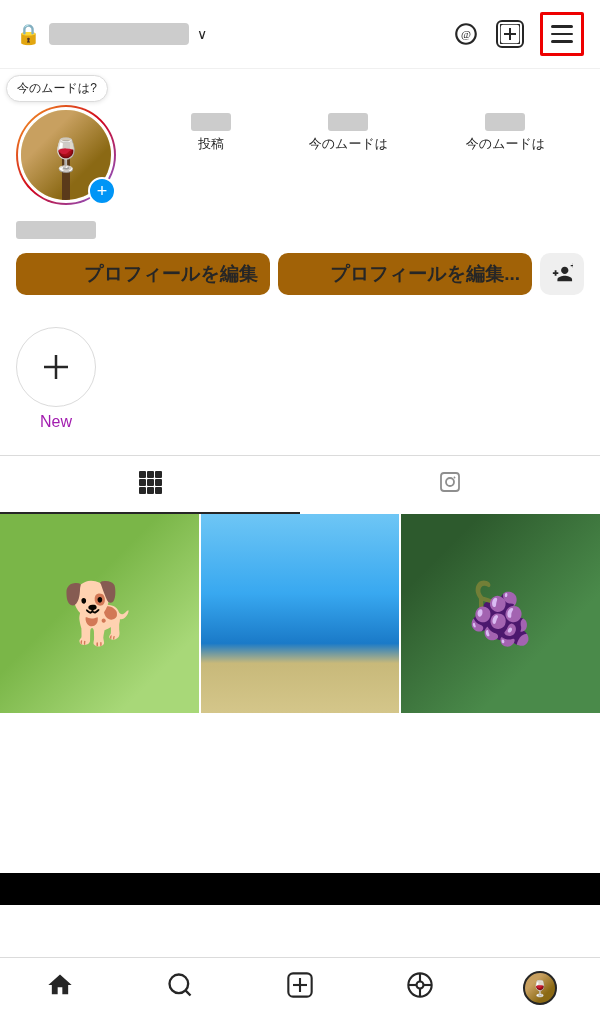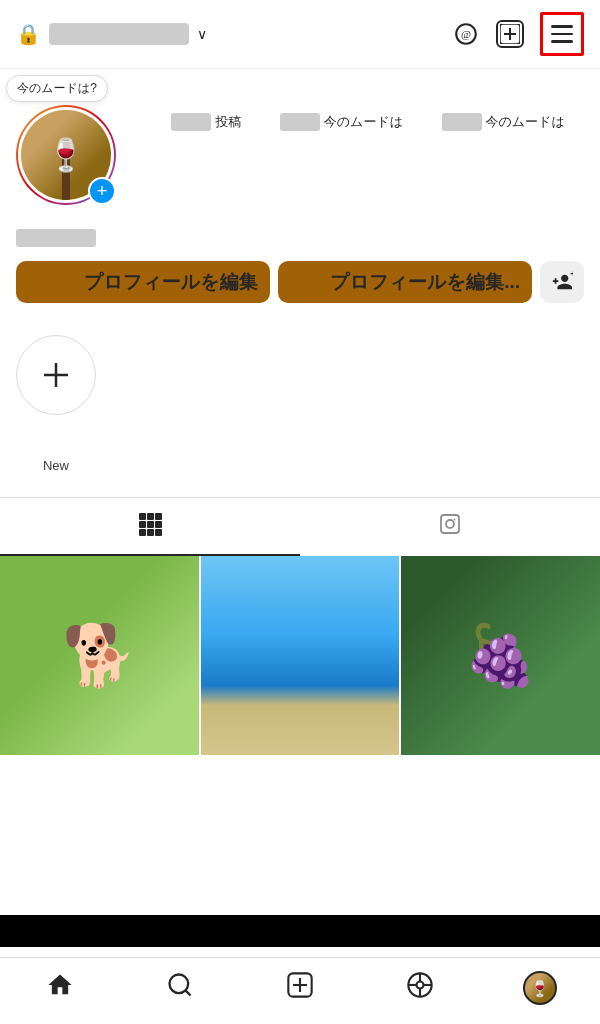--- a/index.html
+++ b/index.html
@@ -81,21 +81,21 @@
     }
 
     
     .profile-section {
       padding: 16px 16px 0 16px;
     }
     .profile-header {
       display: flex;
       align-items: flex-start;
       gap: 36px;
-      margin-bottom: 24px;
+      margin-bottom: 16px;
     }
     .avatar-container {
       position: relative;
       flex-shrink: 0;
     }
     .mood-bubble {
       position: absolute;
       top: -10px;
       left: -10px;
       background: #fff;
@@ -172,21 +172,21 @@
       line-height: 1;
     }
     .profile-stats {
       display: flex;
       flex: 1;
       justify-content: space-around;
       margin-top: 28px;
     }
     .stat-item {
       display: flex;
-      flex-direction: row;
+      flex-direction: column;
       align-items: center;
       gap: 4px;
     }
     .stat-number-blur {
       width: 40px;
       height: 18px;
       background: #ccc;
       border-radius: 3px;
     }
     .stat-label {
@@ -253,23 +253,22 @@
       border-radius: 50%;
       border: 1.5px solid #dbdbdb;
       display: flex;
       align-items: center;
       justify-content: center;
       font-size: 32px;
       color: #262626;
       cursor: pointer;
     }
     .story-label {
-      font-size: 13px;
-      color: #404040;
-      margin-top: 37px;
+      font-size: 16px;
+      color: #a21caf;
     }
 
     
     .tabs-section {
       display: flex;
       border-top: 1px solid #dbdbdb;
     }
     .tab {
       flex: 1;
       display: flex;

